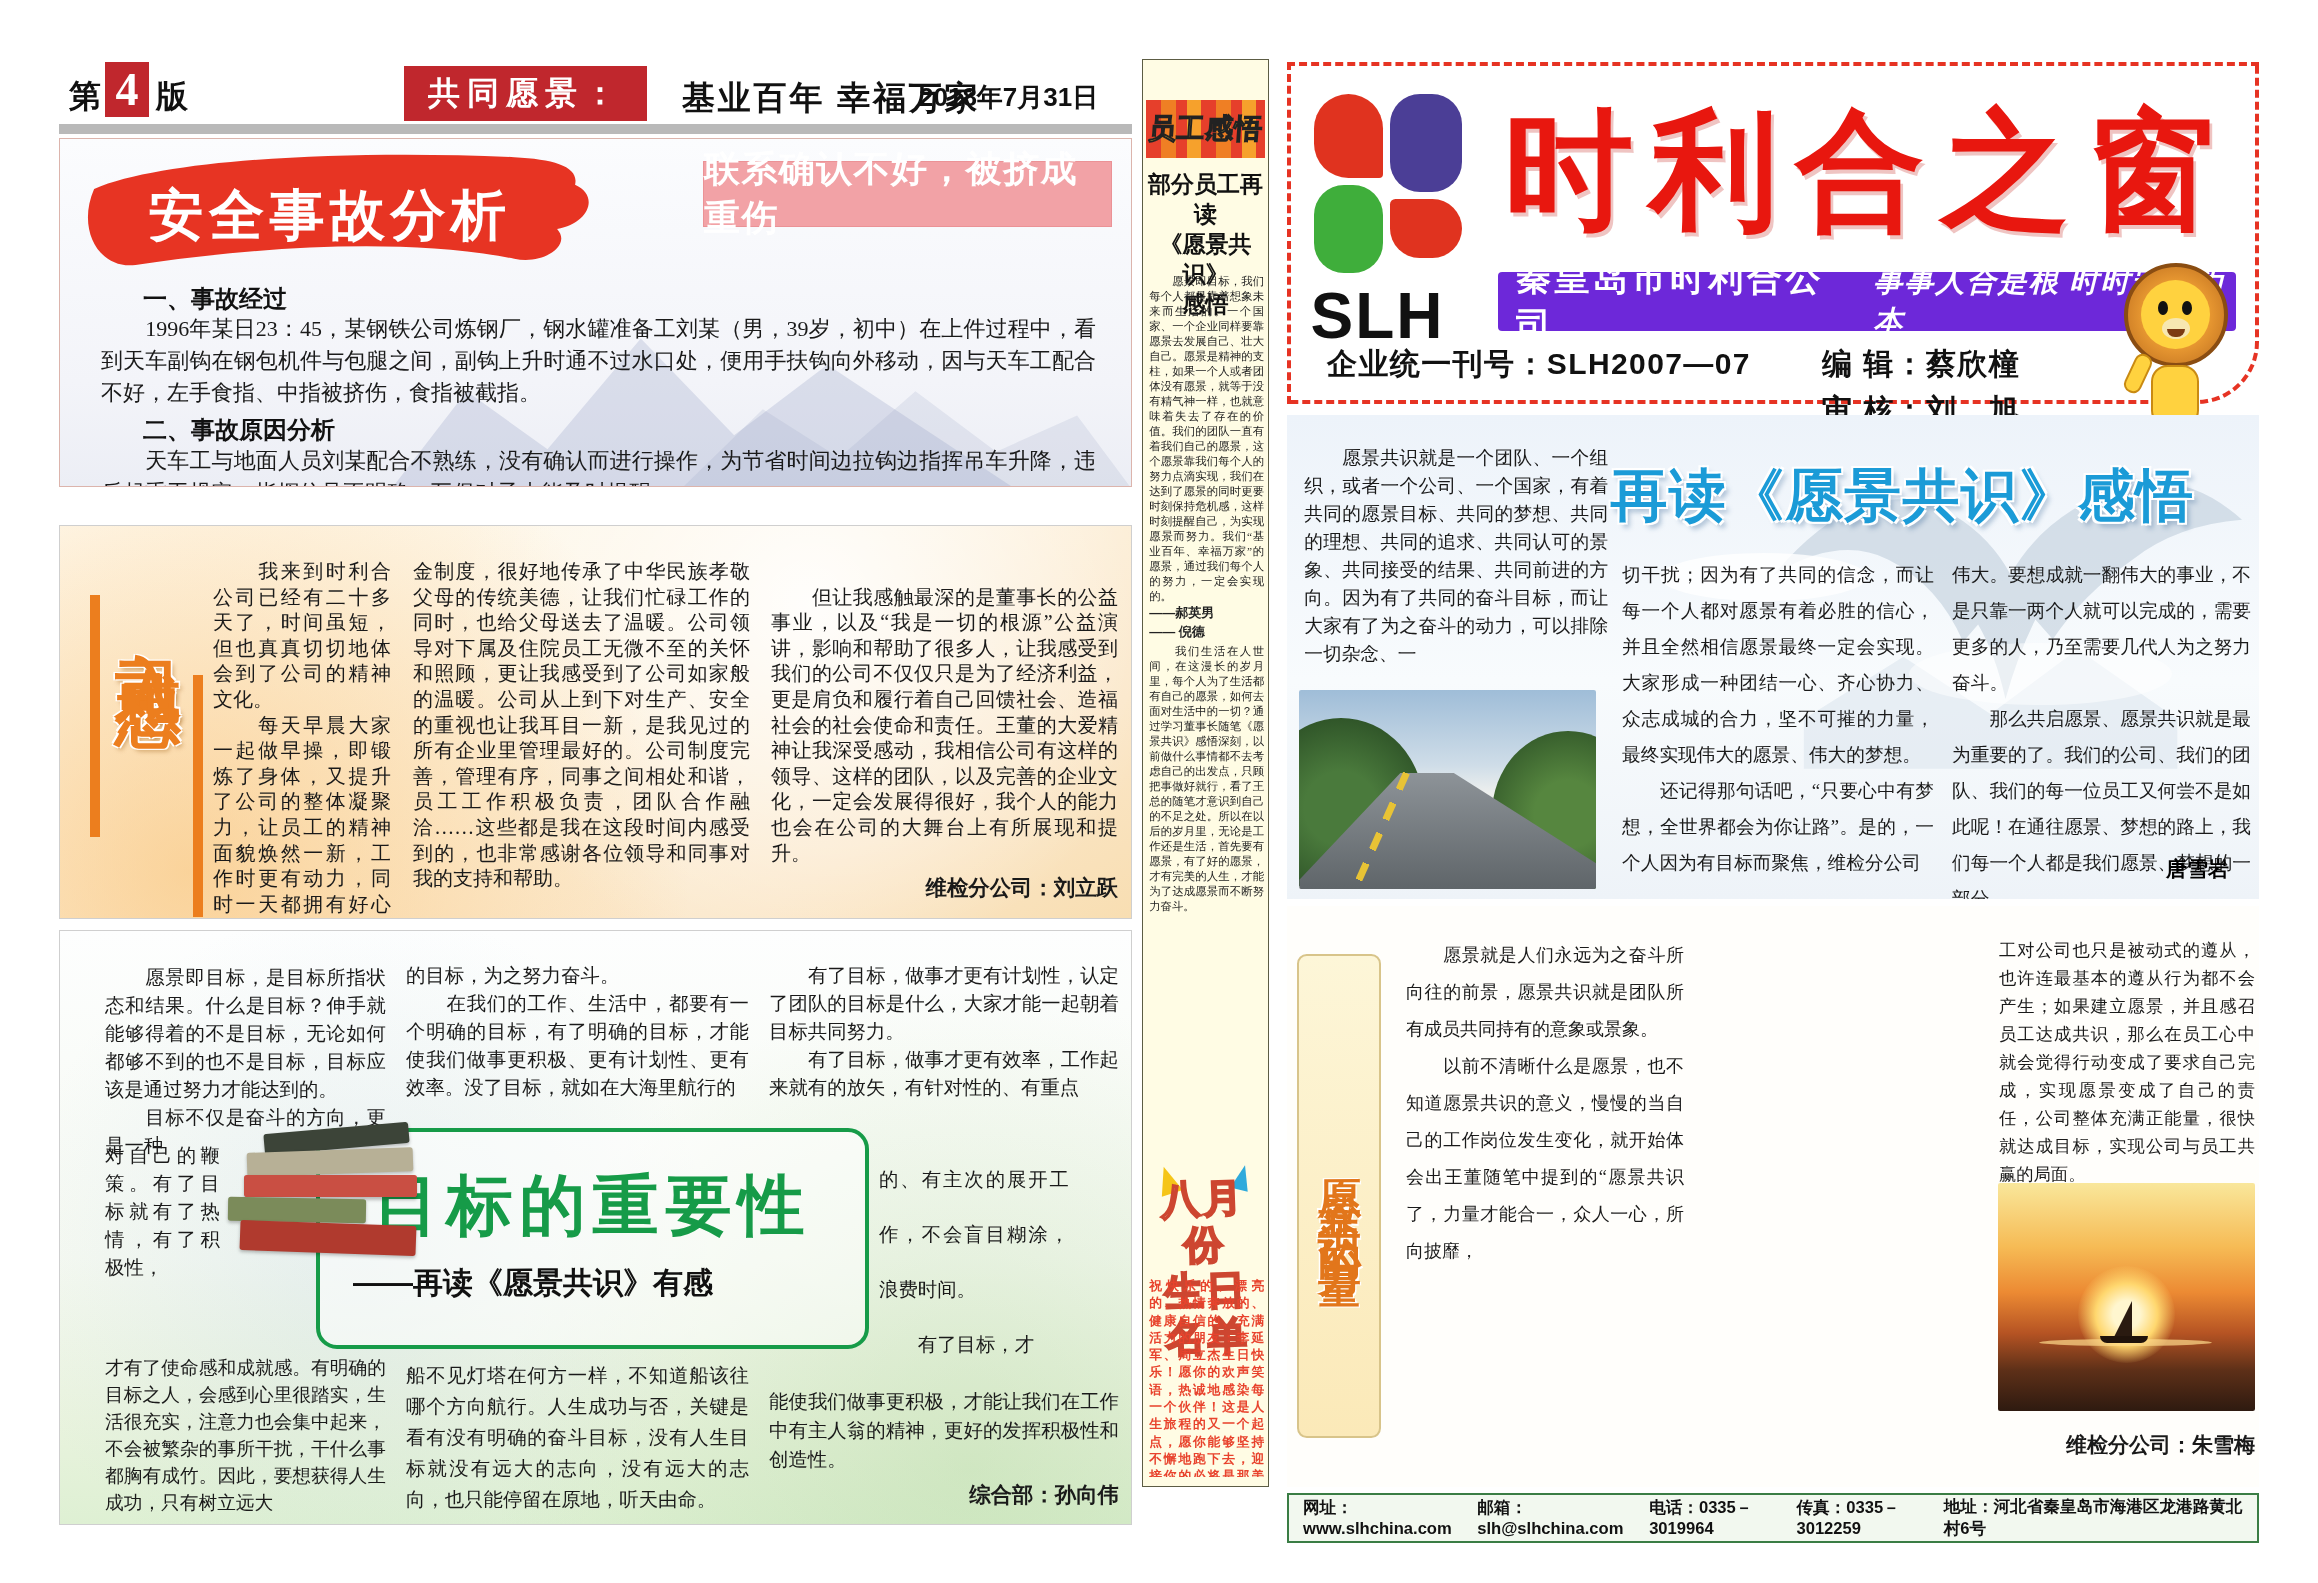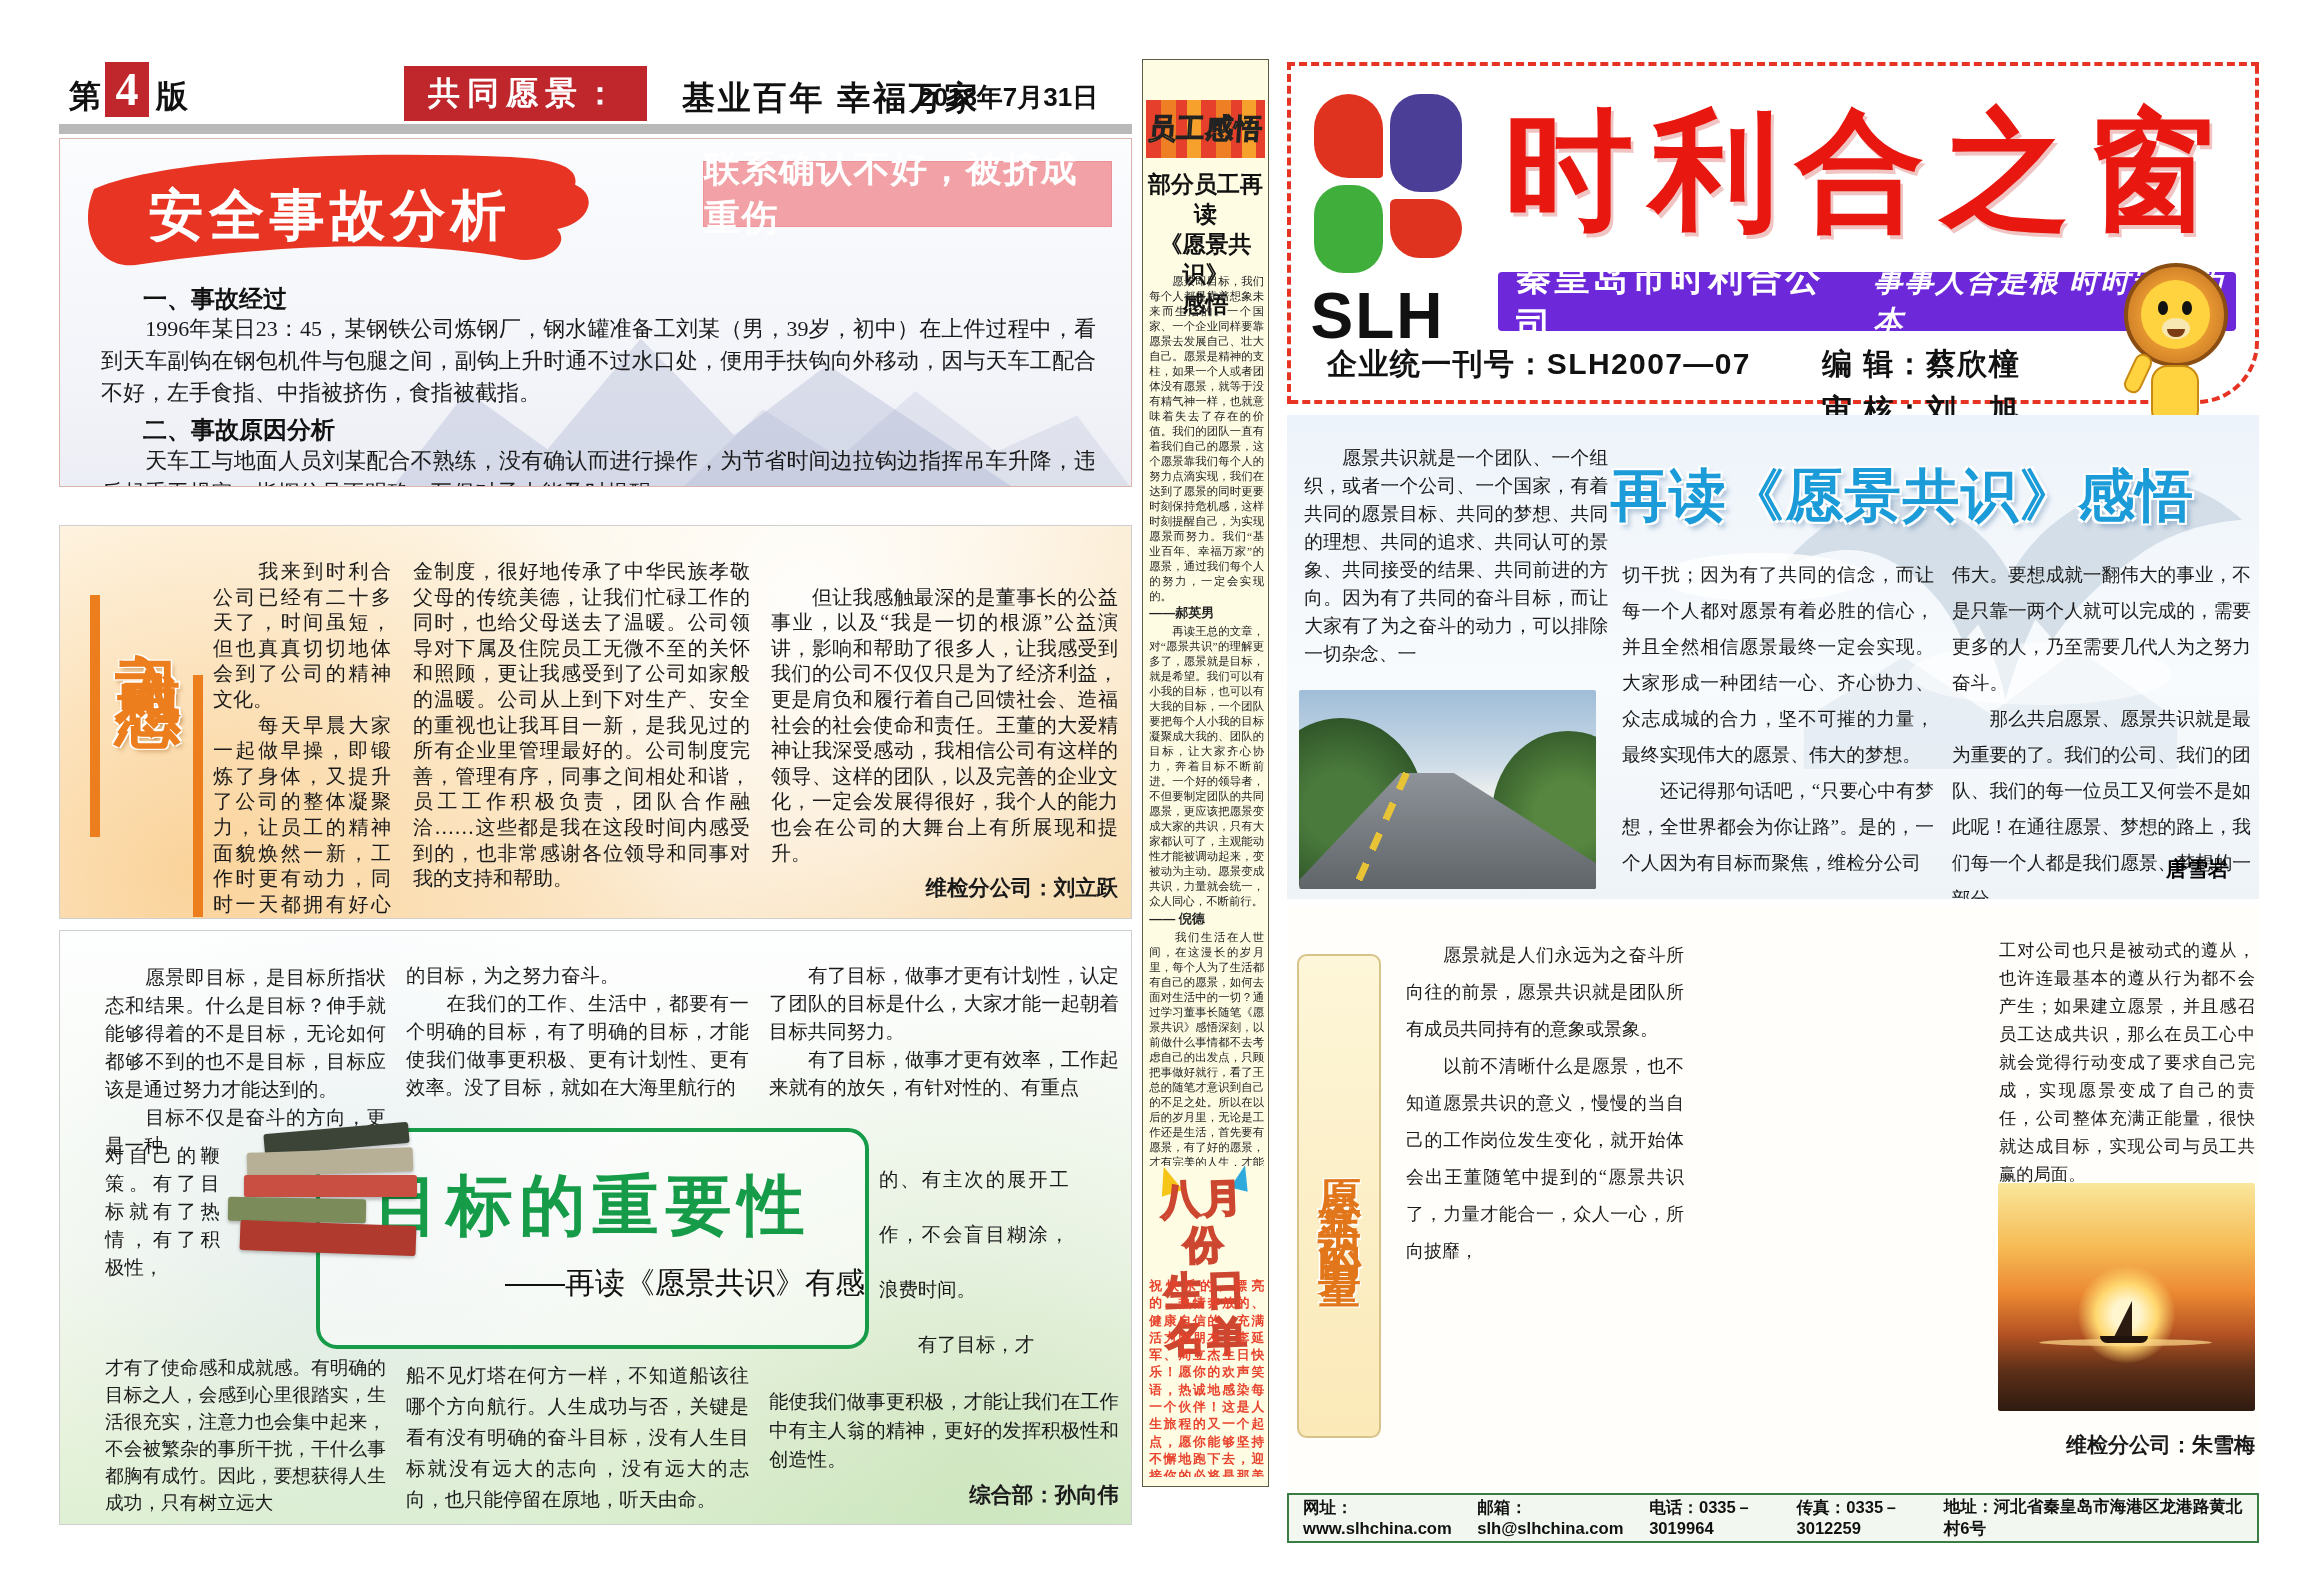--- a/index.html
+++ b/index.html
@@ -51,21 +51,21 @@
 
   
   .goals { left:59px; top:930px; width:1073px; height:595px; border:1.4px solid #cfcfcf; overflow:hidden;
            background-image:radial-gradient(circle at 28% 55%, rgba(150,185,220,.16), transparent 42%),
                             radial-gradient(circle at 85% 90%, rgba(170,210,150,.35), transparent 45%),
                             linear-gradient(180deg,#fdfefe 0%,#f5f9f1 55%,#e9f3de 82%,#def0d3 100%); }
   .goals-p { position:absolute; font-size:19.4px; line-height:28px; color:#1a1a1a; }
   .green-box { position:absolute; left:256px; top:197px; width:553px; height:221px;
                background:rgba(255,255,255,.55); border:4.1px solid #169b48; border-radius:21px; }
   .green-title { text-align:center; margin-top:29px; font-size:66px; font-weight:bold; color:#169b48; letter-spacing:7px; }
-  .green-sub { text-align:right; margin-top:12.4px; font-size:30px; font-weight:normal; color:#111;margin-left:33px; }
+  .green-sub { text-align:left; margin-top:12.4px; font-size:30px; font-weight:bold; color:#111;margin-left:33px; }
   .books { position:absolute; left:156px; top:176px; width:249px; height:228px; z-index:3; }
   .book { position:absolute; border-radius:2.8px; box-shadow:0 2.1px 3.5px rgba(0,0,0,.25); }
 
   
   .staffcol { left:1142px; top:59px; width:127px; height:1428px; background:#fffce4; border:1.4px solid #5c5c44; overflow:hidden; }
   .stripes { position:absolute; left:2.8px; top:40px; width:119px; height:58px;
              background:repeating-linear-gradient(90deg,#e63f2b 0 15px,#ef7f24 15px 30px,#e63f2b 30px 41px,#f6a12c 41px 55px);
              display:flex; align-items:center; justify-content:center; }
   .stripes span { font-size:28px; font-weight:bold; color:#ffd93b; letter-spacing:0.7px;
                   -webkit-text-stroke:1px #222; transform:skewX(-4deg); }
@@ -233,21 +233,20 @@
   <div class="abs staffcol">
     <div class="stripes">
       <span>员工感悟</span>
     </div>
     <div class="staff-title sans pre">部分员工再读
 《愿景共识》
 感悟</div>
     <div class="staff-body jt">
       <div class="pre">　　愿景即目标，我们每个人都是靠着想象未来而生活的。一个国家、一个企业同样要靠愿景去发展自己、壮大自己。愿景是精神的支柱，如果一个人或者团体没有愿景，就等于没有精气神一样，也就意味着失去了存在的价值。我们的团队一直有着我们自己的愿景，这个愿景靠我们每个人的努力点滴实现，我们在达到了愿景的同时更要时刻保持危机感，这样时刻提醒自己，为实现愿景而努力。我们“基业百年、幸福万家”的愿景，通过我们每个人的努力，一定会实现的。</div>
       <div class="staff-sig">——郝英男</div>
-      <div class="pre">　　再读王总的文章，对“愿景共识”的理解更多了，愿景就是目标，就是希望。我们可以有小我的目标，也可以有大我的目标，一个团队要把每个人小我的目标凝聚成大我的、团队的目标，让大家齐心协力，奔着目标不断前进。一个好的领导者，不但要制定团队的共同愿景，更应该把愿景变成大家的共识，只有大家都认可了，主观能动性才能被调动起来，变被动为主动。愿景变成共识，力量就会统一，众人同心，不断前行。</div>
       <div class="staff-sig">—— 倪德</div>
       <div class="pre">　　我们生活在人世间，在这漫长的岁月里，每个人为了生活都有自己的愿景，如何去面对生活中的一切？通过学习董事长随笔《愿景共识》感悟深刻，以前做什么事情都不去考虑自己的出发点，只顾把事做好就行，看了王总的随笔才意识到自己的不足之处。所以在以后的岁月里，无论是工作还是生活，首先要有愿景，有了好的愿景，才有完美的人生，才能为了达成愿景而不断努力奋斗。</div>
 
     </div>
     <div class="bday-deco" style="left:14px;top:1106px;border-left:11px solid transparent;border-right:11px solid transparent;border-bottom:28px solid #f5c518;transform:rotate(-18deg);"></div>
     <div class="bday-deco" style="left:90px;top:1105px;border-left:9.7px solid transparent;border-right:9.7px solid transparent;border-bottom:25px solid #2faadc;transform:rotate(14deg);"></div>
     <div class="bday-title pre sans">八月份
 生日名单</div>
     <div class="bday-text jt">祝快乐的、漂亮的、热情奔放的、健康自信的、充满活力的朋友：李延军、周立杰生日快乐！愿你的欢声笑语，热诚地感染每一个伙伴！这是人生旅程的又一个起点，愿你能够坚持不懈地跑下去，迎接你的必将是那美好的充满无穷魅力的未来！生日快乐！</div>
   </div>

